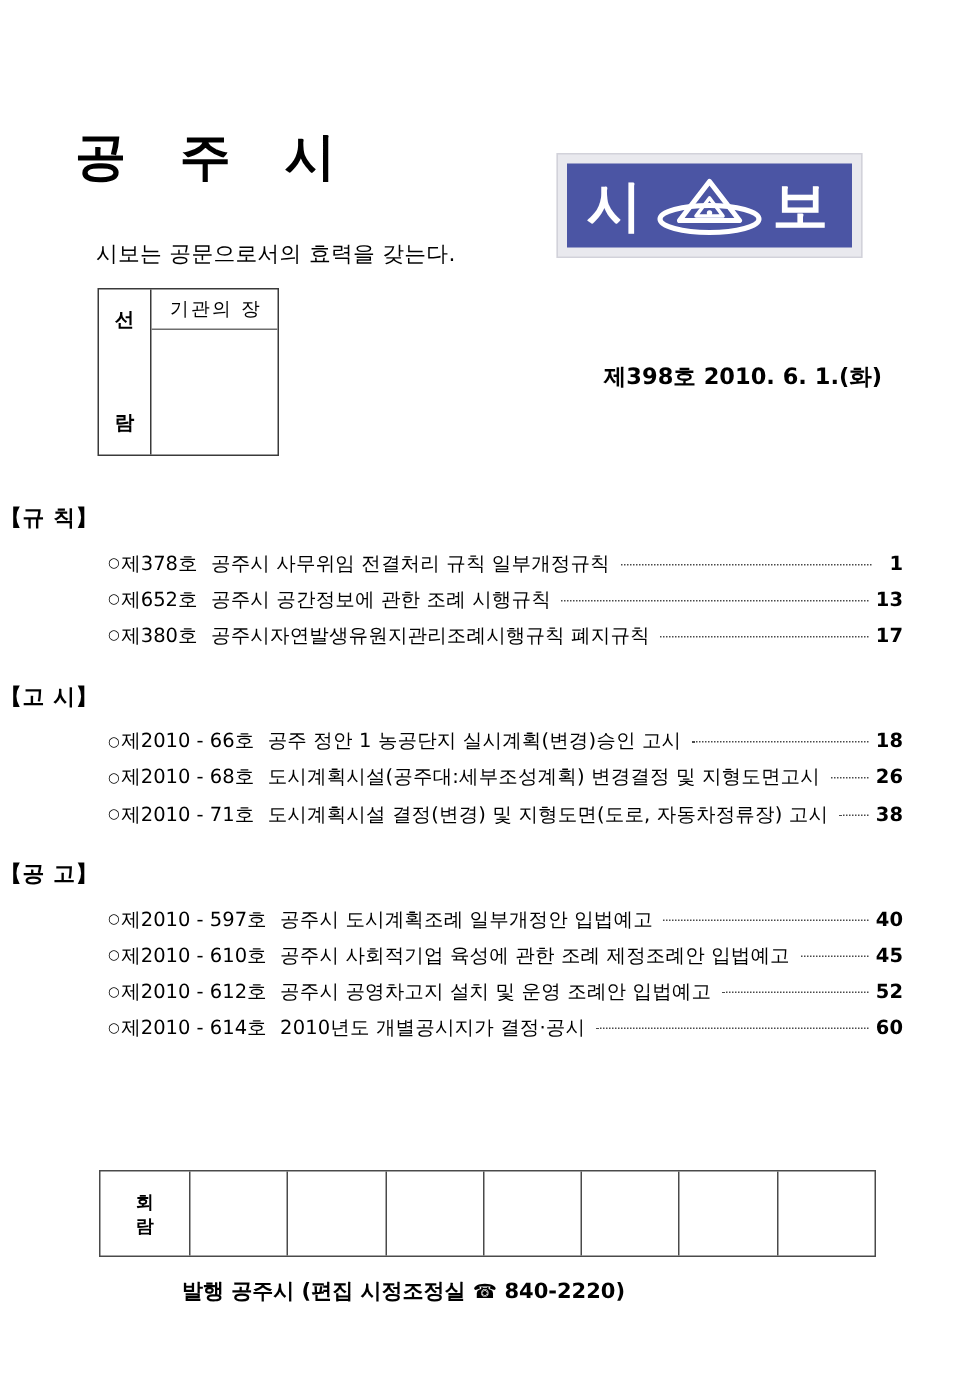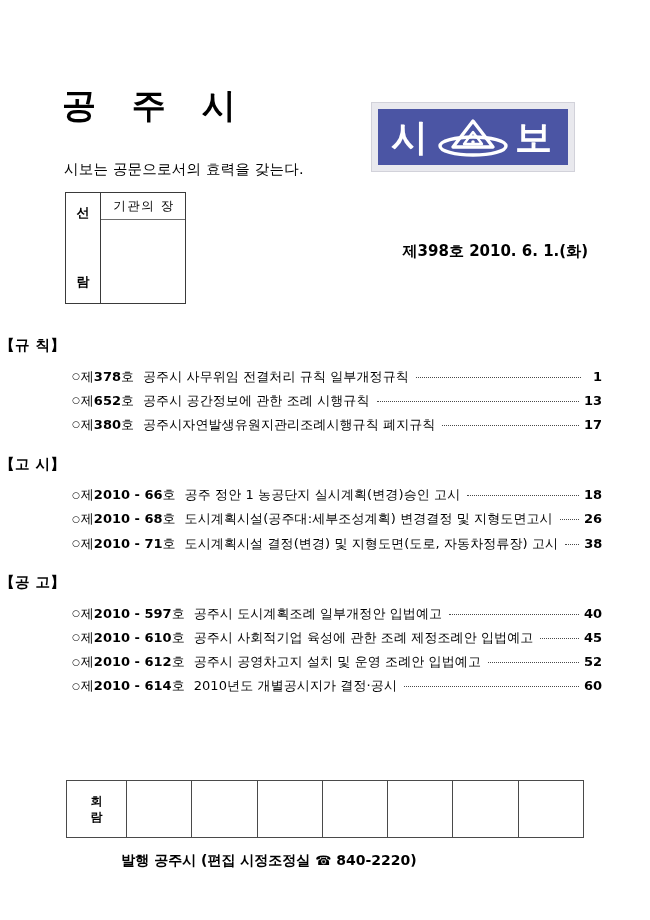--- a/index.html
+++ b/index.html
@@ -18,21 +18,21 @@
   }
 
   
   .masthead {
     position: absolute;
     left: 0; top: 0; right: 0;
     height: 310px;
   }
   .city-title {
     position: absolute;
-    left: 62px;
+    left: 50px;
     top: 88px;
     font-size: 34px;
     font-weight: 700;
     letter-spacing: 12px;
     line-height: 1;
     white-space: nowrap;
   }
   .tagline {
     position: absolute;
     left: 64px;
@@ -150,21 +150,21 @@
     font-size: 9px;
     margin-right: 1px;
     position: relative;
     top: -1.5px;
   }
   .entry-no {
     font-size: 13px;
     margin-right: 9px;
     white-space: nowrap;
   }
-  .entry-no b { font-weight: 700; text-align: right; }
+  .entry-no b { font-weight: 400; text-align: right; }
   .entry-title {
     font-size: 13px;
     font-weight: 500;
     letter-spacing: 0.1px;
   }
   .leader {
     flex: 1;
     margin: 0 5px 0 7px;
     position: relative;
     top: -3px;

